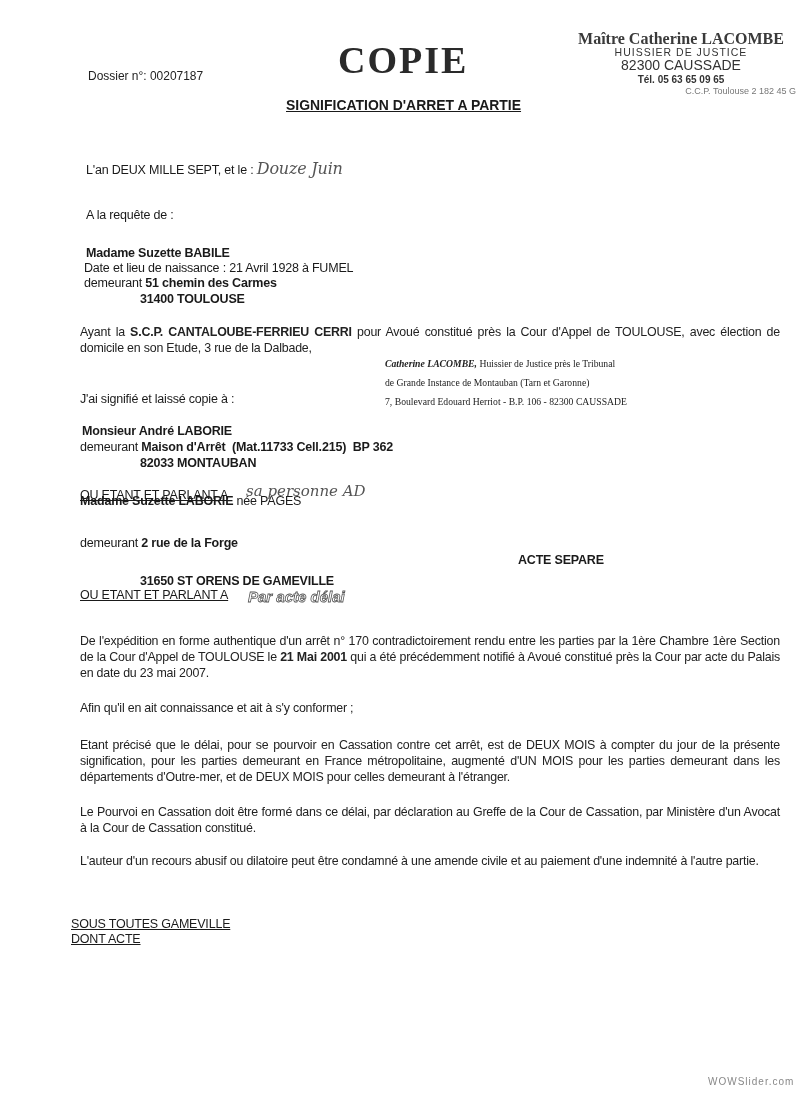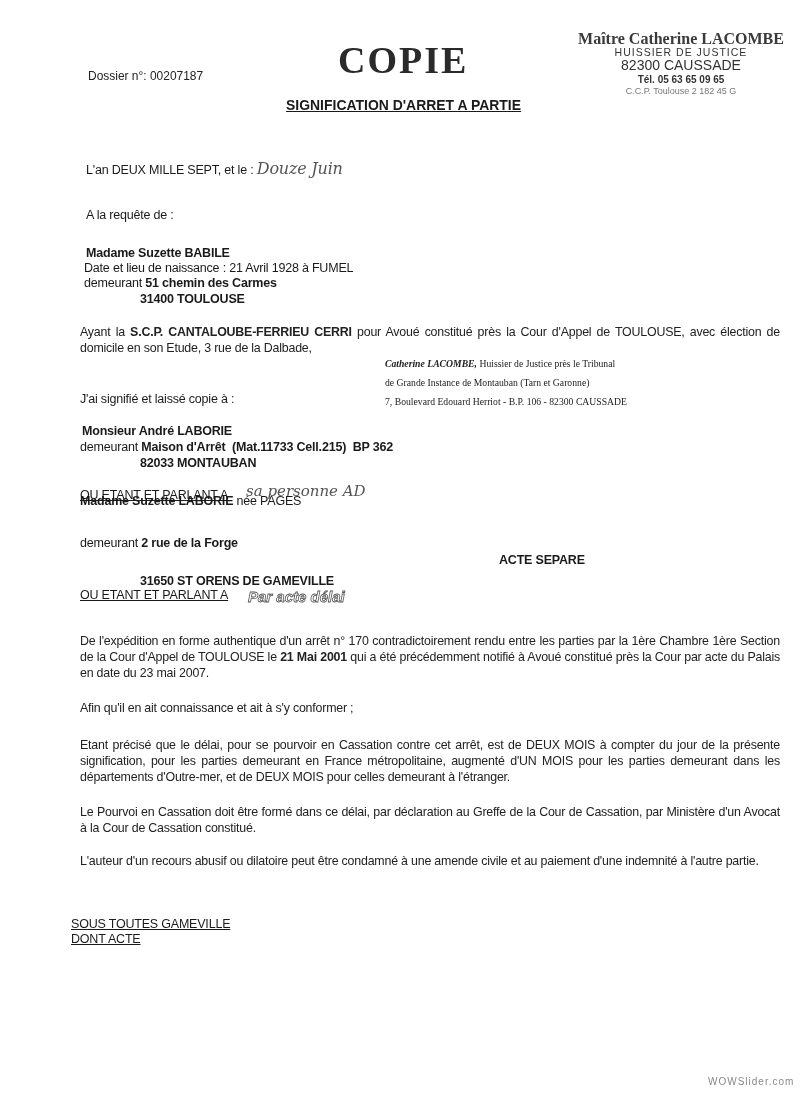--- a/index.html
+++ b/index.html
@@ -13,21 +13,21 @@
     .u { text-decoration: underline; }
     .dossier { left: 88px; top: 68px; font-size: 13px; color: #222; transform: scaleX(0.92); transform-origin: left; }
     .copie { left: 338px; top: 38px; font-family: "Liberation Serif", serif; font-weight: bold; font-size: 38px; letter-spacing: 2px; color: #2a2a2a; }
     .title { left: 286px; top: 96px; font-size: 15px; font-weight: bold; text-decoration: underline; color: #1a1a1a; transform: scaleX(0.93); transform-origin: left; }
     .stamp { position: absolute; left: 566px; top: 30px; width: 230px; text-align: center; color: #333; }
     .stamp .s1 { font-family: "Liberation Serif", serif; font-weight: bold; font-size: 16px; line-height: 17px; color: #3a3a3a; }
     .stamp .s2 { font-size: 10.5px; line-height: 11px; letter-spacing: 1px; }
     .stamp .s3 { font-size: 12px; line-height: 13px; text-align: left; padding-left: 8px; }
     .stamp .s4 { font-size: 14px; line-height: 14px; }
     .stamp .s5 { font-size: 10px; line-height: 15px; }
-    .stamp .s6 { font-size: 9px; line-height: 9px; color: #777; }
+    .stamp .s6 { font-size: 9px; line-height: 9px; color: #777; text-align: right; }
     .hand { font-family: "DejaVu Serif", serif; font-style: italic; color: #555; }
     .stamp2 { position: absolute; left: 385px; top: 354px; font-family: "Liberation Serif", serif; font-size: 11px; line-height: 19px; color: #222; transform: scaleX(0.88); transform-origin: left; }
     .para { position: absolute; left: 80px; width: 700px; font-size: 12.4px; line-height: 16px; text-align: justify; color: #222; letter-spacing: -0.2px; }
     .outline { font-family: "Liberation Sans", sans-serif; font-style: italic; font-size: 15px; color: #fff; -webkit-text-stroke: 0.8px #555; font-weight: bold; }
     .wm { position: absolute; left: 708px; top: 1076px; font-size: 10px; color: #888; letter-spacing: 1px; }
   </style>
 </head>
 <body>
 
 <div>
@@ -85,21 +85,21 @@
   </div>
 
   <div>
     <div class="abs t12" style="left:80px; top:494px;">
       <span class="b">Madame Suzette LABORIE</span><span> née PAGES</span>
     </div>
     <div class="abs t12" style="left:80px; top:536px;">
       <span>demeurant </span><span class="b">2 rue de la Forge</span>
     </div>
     <div class="abs t12 b" style="left:140px; top:553px;margin-top:21px;">31650 ST ORENS DE GAMEVILLE</div>
-    <div class="abs t12 b" style="left:499px; top:553px;">ACTE SEPARE</div>
+    <div class="abs t12 b" style="left:518px; top:553px;">ACTE SEPARE</div>
     <div class="abs t12 u" style="left:80px; top:588px;">OU ETANT ET PARLANT A</div>
     <div class="abs outline" style="left:248px; top:588px;">Par acte délai</div>
   </div>
 
   <div class="para" style="top:633px;">
     <span>De l'expédition en forme authentique d'un arrêt n° 170 contradictoirement rendu entre les parties par la 1ère Chambre 1ère Section de la Cour d'Appel de TOULOUSE le </span><span class="b">21 Mai 2001</span><span> qui a été précédemment notifié à Avoué constitué près la Cour par acte du Palais en date du 23 mai 2007.</span>
   </div>
   <div class="para" style="top:700px;">Afin qu'il en ait connaissance et ait à s'y conformer ;</div>
   <div class="para" style="top:737px;">Etant précisé que le délai, pour se pourvoir en Cassation contre cet arrêt, est de DEUX MOIS à compter du jour de la présente signification, pour les parties demeurant en France métropolitaine, augmenté d'UN MOIS pour les parties demeurant dans les départements d'Outre-mer, et de DEUX MOIS pour celles demeurant à l'étranger.</div>
   <div class="para" style="top:804px;">Le Pourvoi en Cassation doit être formé dans ce délai, par déclaration au Greffe de la Cour de Cassation, par Ministère d'un Avocat à la Cour de Cassation constitué.</div>

